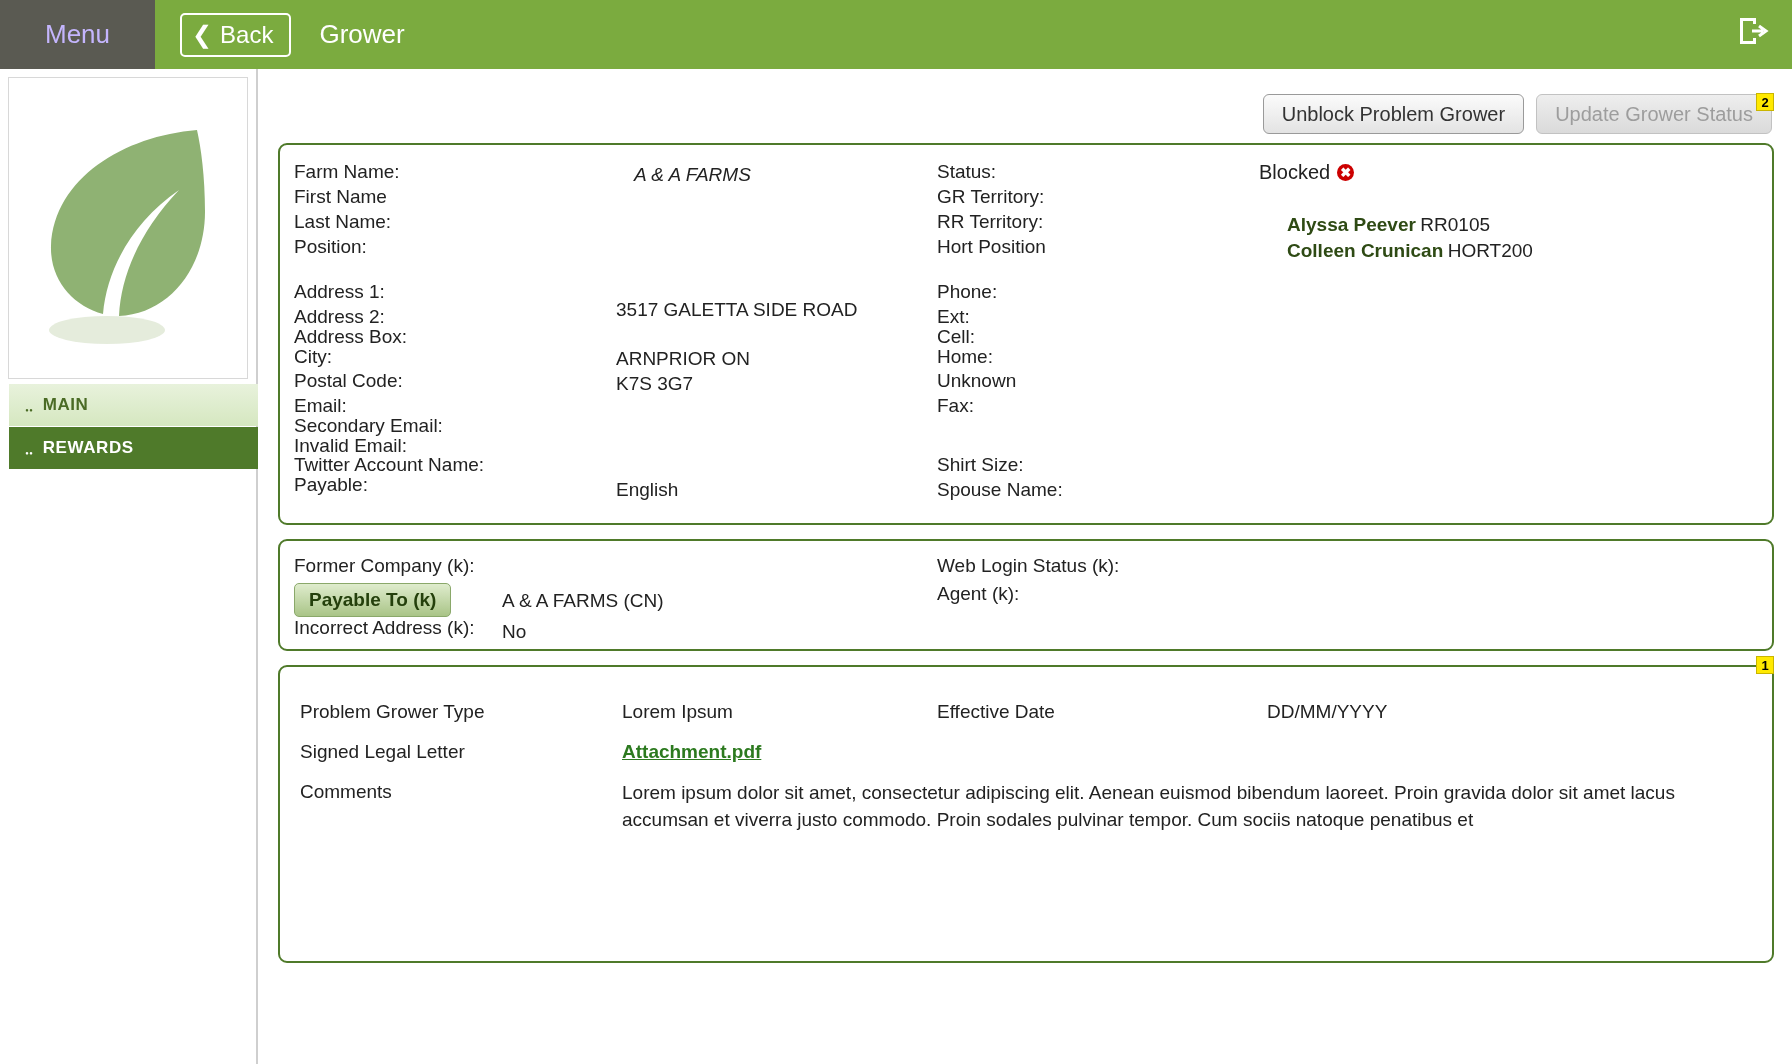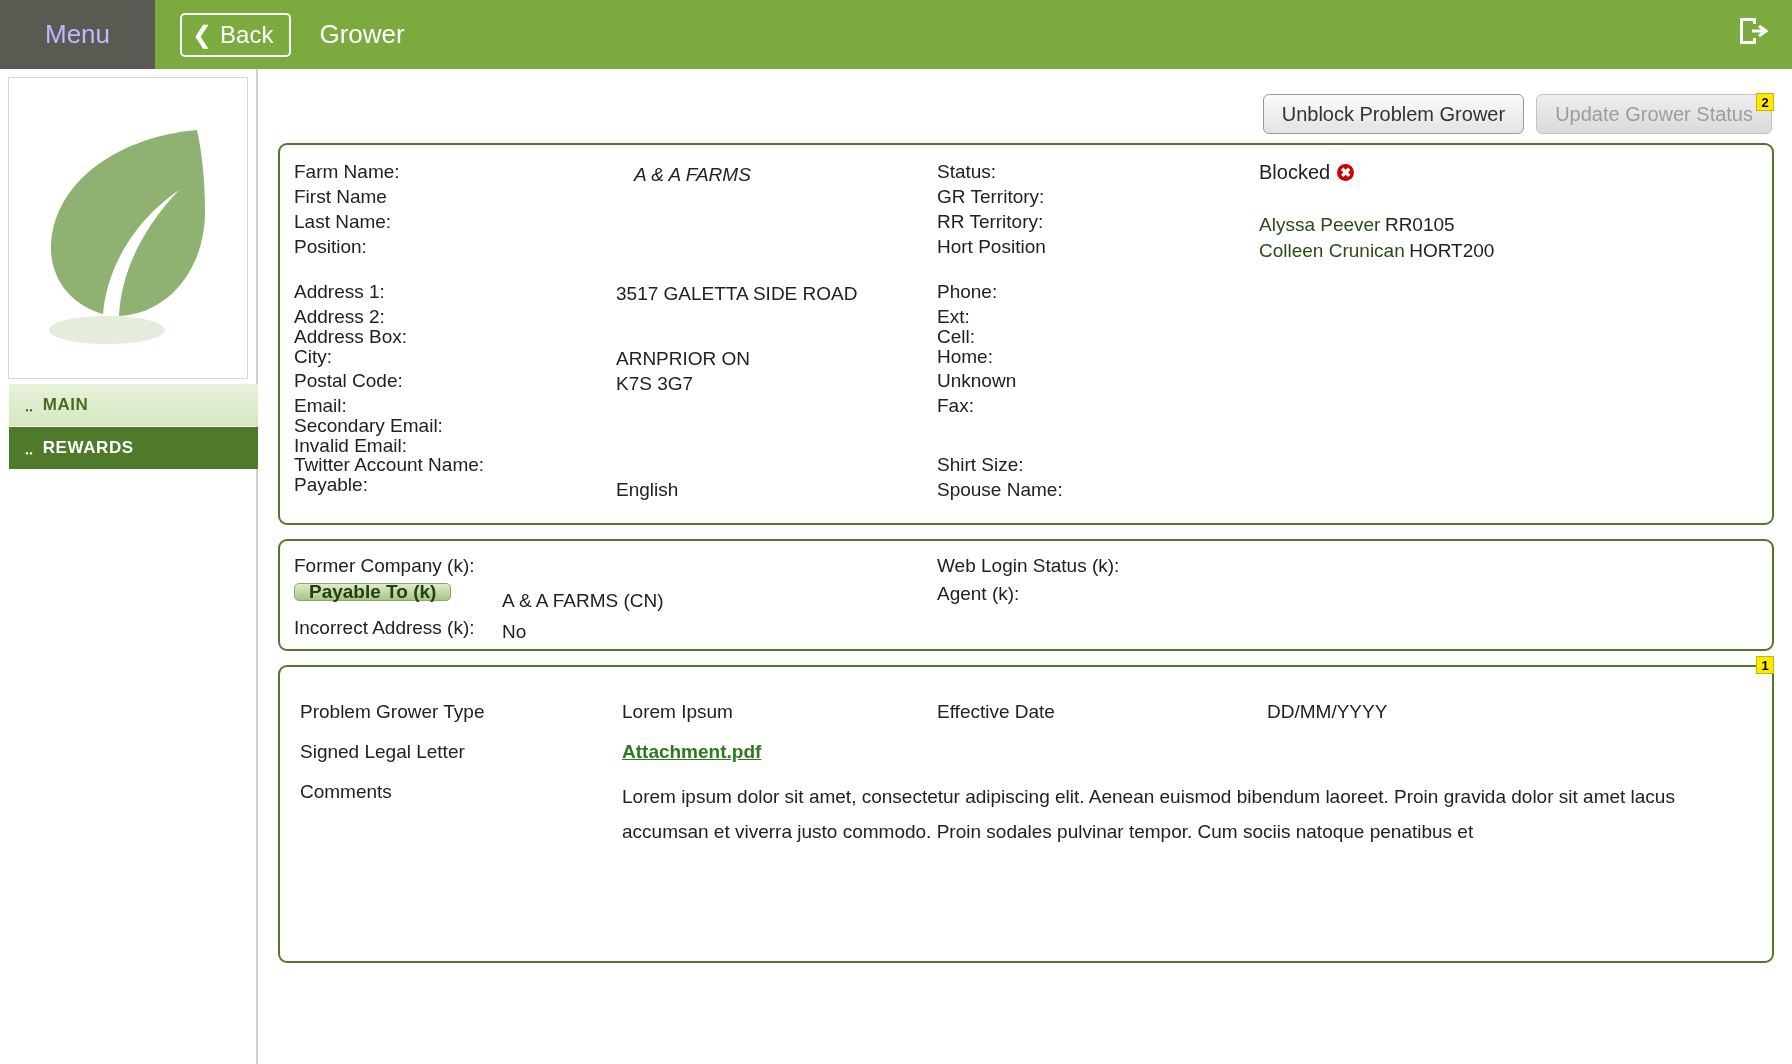--- a/index.html
+++ b/index.html
@@ -160,26 +160,26 @@
     border-radius: 50%;
     background: #cc0000;
     color: #ffffff;
     font-size: 13px;
     line-height: 17px;
     text-align: center;
     margin-left: 7px;
     vertical-align: 2px;
     font-weight: bold;
   }
-  .terr-name { font-weight: normal; color: #2e4a14; font-size: 19px; }
+  .terr-name { font-weight: bold; color: #2e4a14; font-size: 19px; margin-left: 28px; }
   .terr-code { color: #222222; font-size: 19px; }
 
   .payable-btn {
     display: inline-flex; align-items: center; justify-content: center;
-    height: 18px; padding: 0 14px;
+    height: 34px; padding: 0 14px;
     border: 1px solid #8aa86a;
     border-radius: 5px;
     background: linear-gradient(to bottom, #dfeccd, #a9c487);
     font-size: 19px; font-weight: bold; color: #24400c;
     cursor: pointer;
   }
 
   
   .alert-box {
     border: 1px solid #e6b8bd;
@@ -189,21 +189,21 @@
     height: 86px;
   }
   .alert-title { color: #a31520; font-size: 20px; font-weight: bold; margin-bottom: 8px; }
   .alert-text { color: #222222; font-size: 19px; }
 
   .prob-grid { position: relative; margin-top: 14px; height: 170px; }
   .attach-link {
     color: #2c7a1f; font-size: 19px; font-weight: bold;
     text-decoration: underline; cursor: pointer;
   }
-  .comments-text { font-size: 19px; color: #222222; line-height: 35px; }
+  .comments-text { font-size: 19px; color: #222222; line-height: 27px; }
   .badge-1 { top: -11px; right: -2px; }
 </style>
 </head>
 <body>
 
 <div class="app">
 
   <div class="header">
     <div class="menu-btn">Menu</div>
     <div class="back-btn">
@@ -258,21 +258,21 @@
         <div class="cell lbl" style="left:0px;  top:165px;">Address Box:</div>
         <div class="cell lbl" style="left:0px;  top:185px;">City:</div>
         <div class="cell lbl" style="left:0px;  top:209px;">Postal Code:</div>
         <div class="cell lbl" style="left:0px;  top:234px;">Email:</div>
         <div class="cell lbl" style="left:0px;  top:254px;">Secondary Email:</div>
         <div class="cell lbl" style="left:0px;  top:274px;">Invalid Email:</div>
         <div class="cell lbl" style="left:0px;  top:293px;">Twitter Account Name:</div>
         <div class="cell lbl" style="left:0px;  top:313px;">Payable:</div>
 
         <div class="cell val" style="left:340px; top:3px;font-style:italic;">A &amp; A FARMS</div>
-        <div class="cell val" style="left:322px; top:122px;text-align:right;">3517 GALETTA SIDE ROAD</div>
+        <div class="cell val" style="left:322px; top:138px;text-align:right;">3517 GALETTA SIDE ROAD</div>
         <div class="cell val" style="left:322px; top:187px;">ARNPRIOR ON</div>
         <div class="cell val" style="left:322px; top:212px;">K7S 3G7</div>
         <div class="cell val" style="left:322px; top:318px;">English</div>
 
         <div class="cell lbl" style="left:643px; top:0px;">Status:</div>
         <div class="cell lbl" style="left:643px; top:25px;">GR Territory:</div>
         <div class="cell lbl" style="left:643px; top:50px;">RR Territory:</div>
         <div class="cell lbl" style="left:643px; top:75px;">Hort Position</div>
         <div class="cell lbl" style="left:643px; top:120px;">Phone:</div>
         <div class="cell lbl" style="left:643px; top:145px;">Ext:</div>

